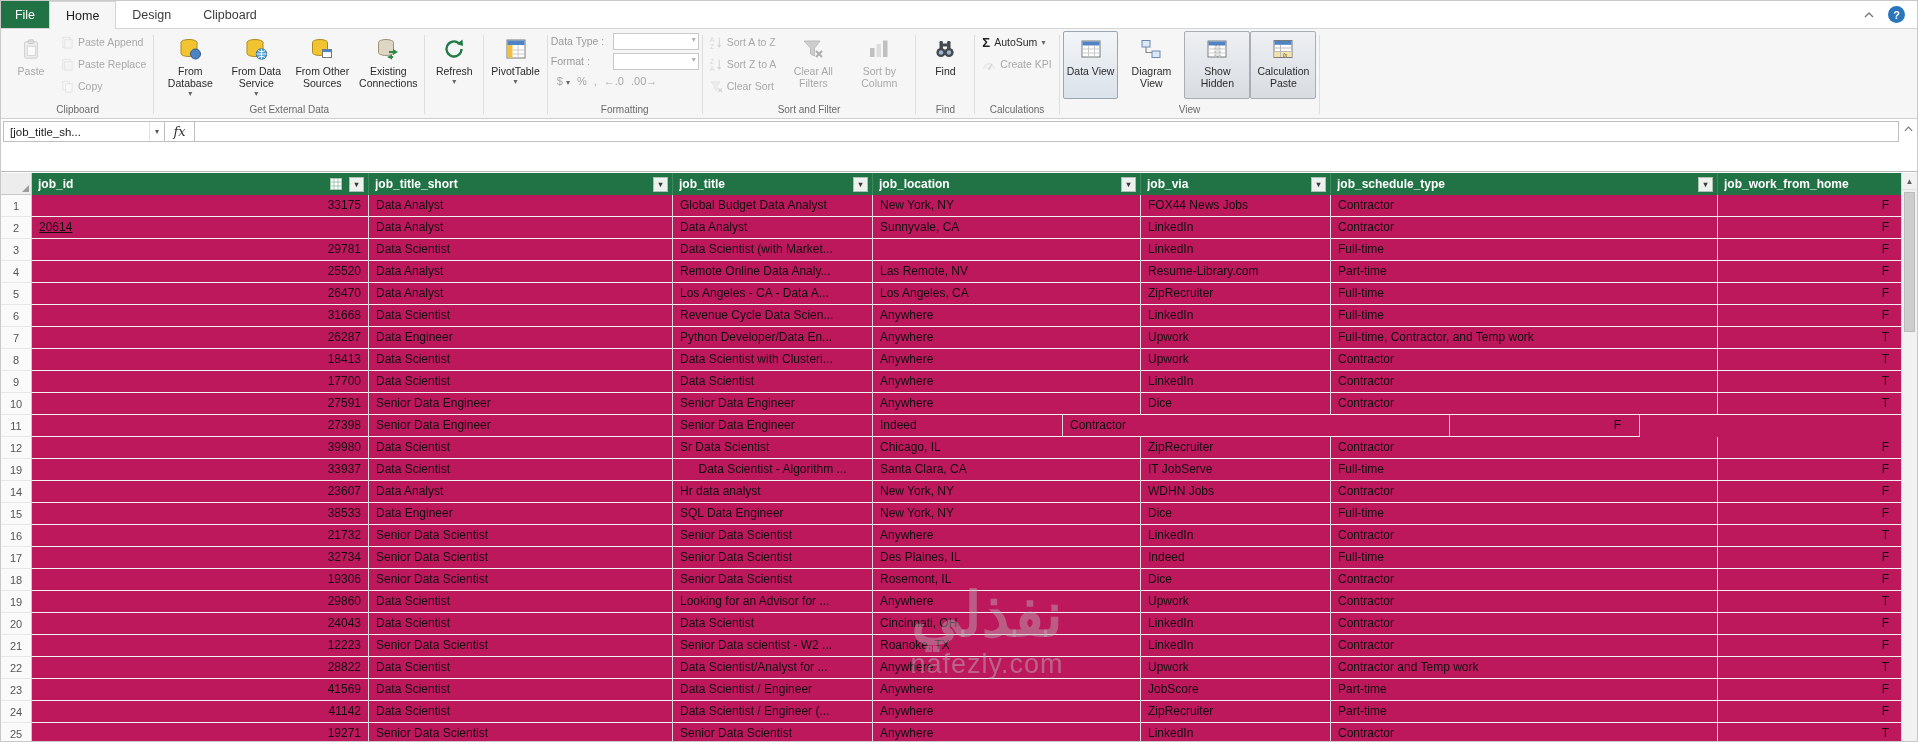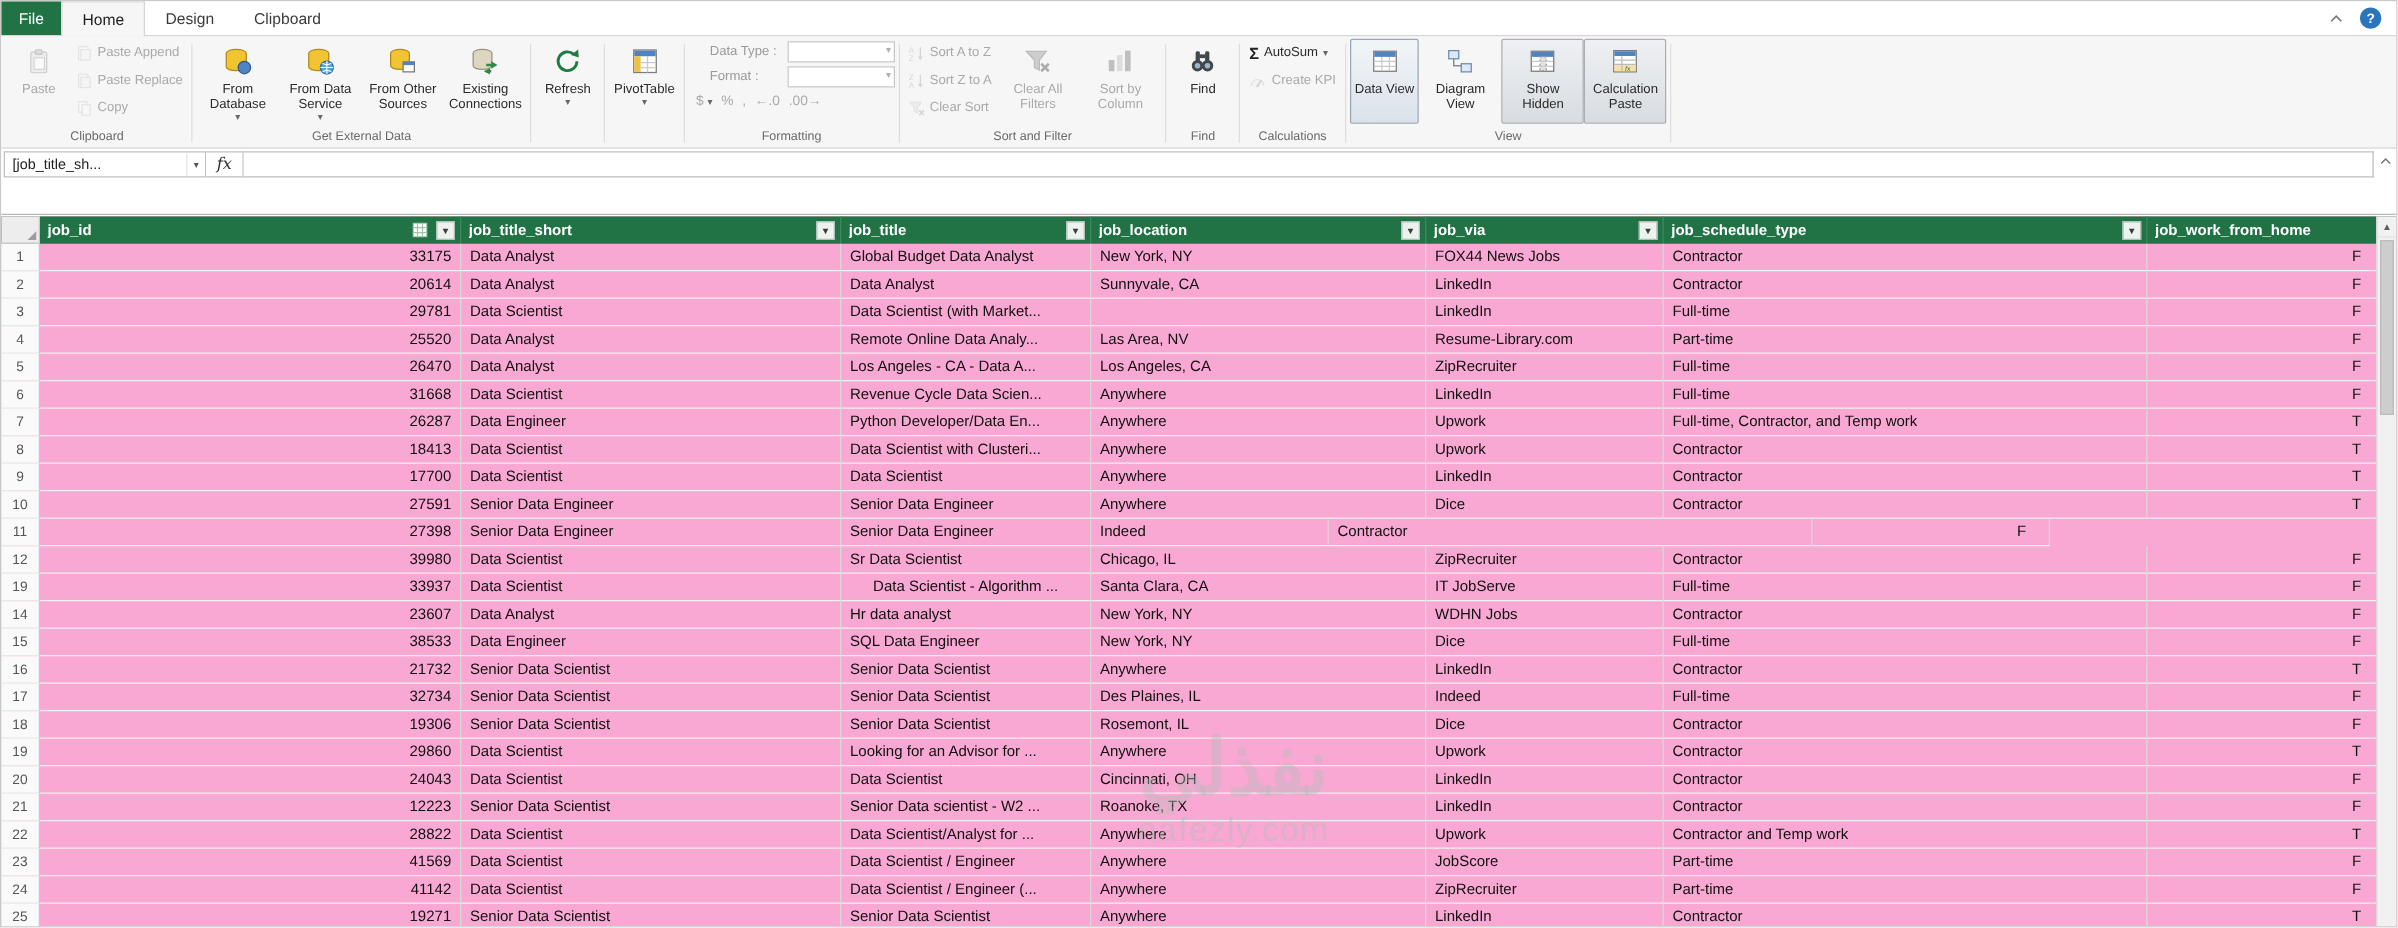--- a/index.html
+++ b/index.html
@@ -27,35 +27,35 @@
   .bigbtn .bicon { height:26px; display:flex; align-items:center; justify-content:center; margin-bottom:3px; }
   .bigbtn.selected { background:linear-gradient(#f2f5f8,#dbe2ea); border-color:#9aa6b4; }
   .bigbtn.pressed  { background:linear-gradient(#eef0f3,#d8dce1); border-color:#a9aeb5; }
   .vcol { display:flex; flex-direction:column; justify-content:flex-start; gap:2px; padding-top:1px; }
   .smallbtn { display:flex; align-items:center; gap:4px; font-size:10.5px; color:#2b2b2b; height:20px; padding:0 4px; white-space:nowrap; }
   .disabled { color:#a9a9a9 !important; }
   .disabled svg, .disabled .mini { opacity:.45; filter:grayscale(1); }
   .arrow { font-size:8px; color:#666; }
   .mini { display:inline-flex; align-items:center; justify-content:center; }
   
-  .fmt-row { display:flex; align-items:center; height:20px; gap:4px;margin-left:17px; }
+  .fmt-row { display:flex; align-items:center; height:20px; gap:4px; }
   .fmt-label { width:58px; font-size:10.5px; color:#9a9a9a; white-space:nowrap; }
   .fselect { width:86px; height:17px; border:1px solid #c9c9c9; background:#fff; position:relative; }
   .fselect::after { content:"▾"; position:absolute; right:2px; top:1px; font-size:8px; color:#b0b0b0; }
   .fmt-icons { display:flex; align-items:center; gap:7px; height:20px; padding-left:6px; font-size:11px; color:#9a9a9a; }
   
   .formula { height:53px; background:#fff; border-bottom:1px solid #b9b9b9; position:relative; padding:2px 2px 0 2px; }
   .fb-row { display:flex; align-items:stretch; height:21px; }
   .name-box { width:162px; border:1px solid #bfbfbf; background:#fff; display:flex; align-items:center; font-size:11.5px; color:#222; padding-left:6px; overflow:hidden; white-space:nowrap; }
   .name-arrow { margin-left:auto; width:15px; align-self:stretch; display:flex; align-items:center; justify-content:center; font-size:8px; color:#555; border-left:1px solid #e3e3e3; }
   .fx-btn { width:30px; border:1px solid #bfbfbf; border-left:none; display:flex; align-items:center; justify-content:center; background:#fff; font-family:"DejaVu Serif", serif; font-style:italic; font-size:13px; color:#333; }
   .formula-input { flex:1; border:1px solid #bfbfbf; border-left:none; background:#fff; margin-right:16px; font-size:12px; padding:0 4px; }
   .fb-chev { position:absolute; top:4px; right:3px; width:12px; height:12px; display:flex; align-items:center; justify-content:center; color:#777; }
   
-  .grid { position:absolute; top:172px; left:0; right:0; bottom:0; overflow:hidden; background:#f9a8d4; }
+  .grid { position:absolute; top:172px; left:0; right:0; bottom:0; overflow:hidden; background:#be185d; }
   .ghead { display:flex; height:22px; background:var(--green,#217346); }
   .corner { width:31px; background:#ededed; border-right:1px solid #c8c8c8; border-bottom:1px solid #c8c8c8; position:relative; flex:none; }
   .corner::after { content:""; position:absolute; right:2px; bottom:2px; border-left:7px solid transparent; border-bottom:7px solid #9c9c9c; }
   .hcell { display:flex; align-items:center; color:#fff; font-size:12px; font-weight:600; padding:0 4px 0 6px; border-right:1px solid #3d8a60; white-space:nowrap; overflow:hidden; flex:none; }
   .hlabel { flex:1; overflow:hidden; text-overflow:ellipsis; }
   .hico { display:flex; align-items:center; margin:0 3px; }
   .filter-btn { width:15px; height:15px; flex:none; background:#eef2ee; border:1px solid #aebfb3; color:#3c3c3c; font-size:8px; display:flex; align-items:center; justify-content:center; margin-left:4px; }
   .grow { display:flex; height:22px; }
   .rownum { width:31px; flex:none; background:#fafafa; border-right:1px solid #c8c8c8; border-bottom:1px solid #e8e8e8; color:#555; font-size:11px; display:flex; align-items:center; justify-content:center; }
   .cell { height:22px; line-height:21px; font-size:12px; color:#101010; padding:0 7px; border-right:1px solid #d8d8d8; border-bottom:1px solid #f0f0f0; white-space:nowrap; overflow:hidden; flex:none; }
@@ -471,21 +471,21 @@
           <div class="cell" style="width: 337px; text-align: right;">33175</div>
           <div class="cell" style="width: 304px;">Data Analyst</div>
           <div class="cell" style="width: 200px;">Global Budget Data Analyst</div>
           <div class="cell" style="width: 268px;">New York, NY</div>
           <div class="cell" style="width: 190px;">FOX44 News Jobs</div>
           <div class="cell" style="width: 387px;">Contractor</div>
           <div class="cell" style="width: 190px; text-align: right; padding-right: 18px;">F</div>
         </div>
         <div class="grow">
           <div class="rownum">2</div>
-          <div class="cell" style="width: 337px; text-align: right;">20614</div>
+          <div class="cell" style="width: 337px; text-align: left; text-decoration: underline;">20614</div>
           <div class="cell" style="width: 304px;">Data Analyst</div>
           <div class="cell" style="width: 200px;">Data Analyst</div>
           <div class="cell" style="width: 268px;">Sunnyvale, CA</div>
           <div class="cell" style="width: 190px;">LinkedIn</div>
           <div class="cell" style="width: 387px;">Contractor</div>
           <div class="cell" style="width: 190px; text-align: right; padding-right: 18px;">F</div>
         </div>
         <div class="grow">
           <div class="rownum">3</div>
           <div class="cell" style="width: 337px; text-align: right;">29781</div>
@@ -494,21 +494,21 @@
           <div class="cell" style="width: 268px;"></div>
           <div class="cell" style="width: 190px;">LinkedIn</div>
           <div class="cell" style="width: 387px;">Full-time</div>
           <div class="cell" style="width: 190px; text-align: right; padding-right: 18px;">F</div>
         </div>
         <div class="grow">
           <div class="rownum">4</div>
           <div class="cell" style="width: 337px; text-align: right;">25520</div>
           <div class="cell" style="width: 304px;">Data Analyst</div>
           <div class="cell" style="width: 200px;">Remote Online Data Analy...</div>
-          <div class="cell" style="width: 268px;">Las Area, NV</div>
+          <div class="cell" style="width: 268px;">Las Remote, NV</div>
           <div class="cell" style="width: 190px;">Resume-Library.com</div>
           <div class="cell" style="width: 387px;">Part-time</div>
           <div class="cell" style="width: 190px; text-align: right; padding-right: 18px;">F</div>
         </div>
         <div class="grow">
           <div class="rownum">5</div>
           <div class="cell" style="width: 337px; text-align: right;">26470</div>
           <div class="cell" style="width: 304px;">Data Analyst</div>
           <div class="cell" style="width: 200px;">Los Angeles - CA - Data A...</div>
           <div class="cell" style="width: 268px;">Los Angeles, CA</div>

